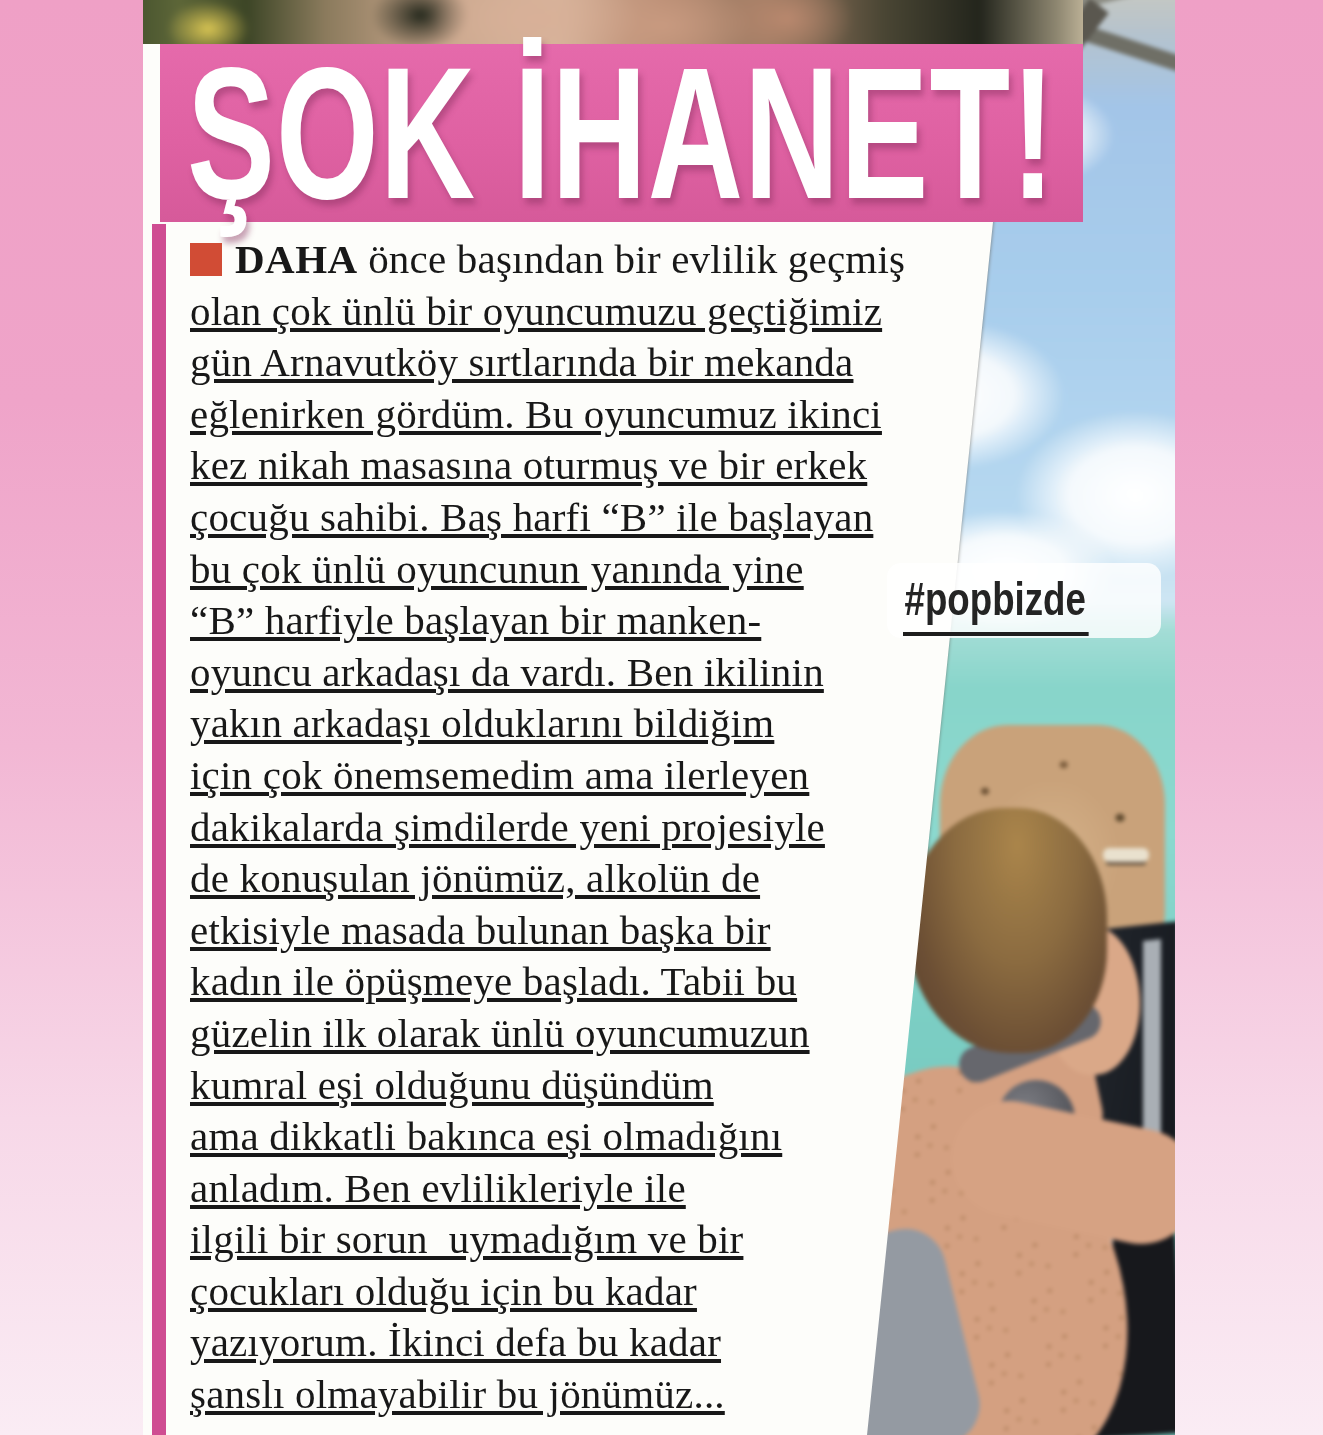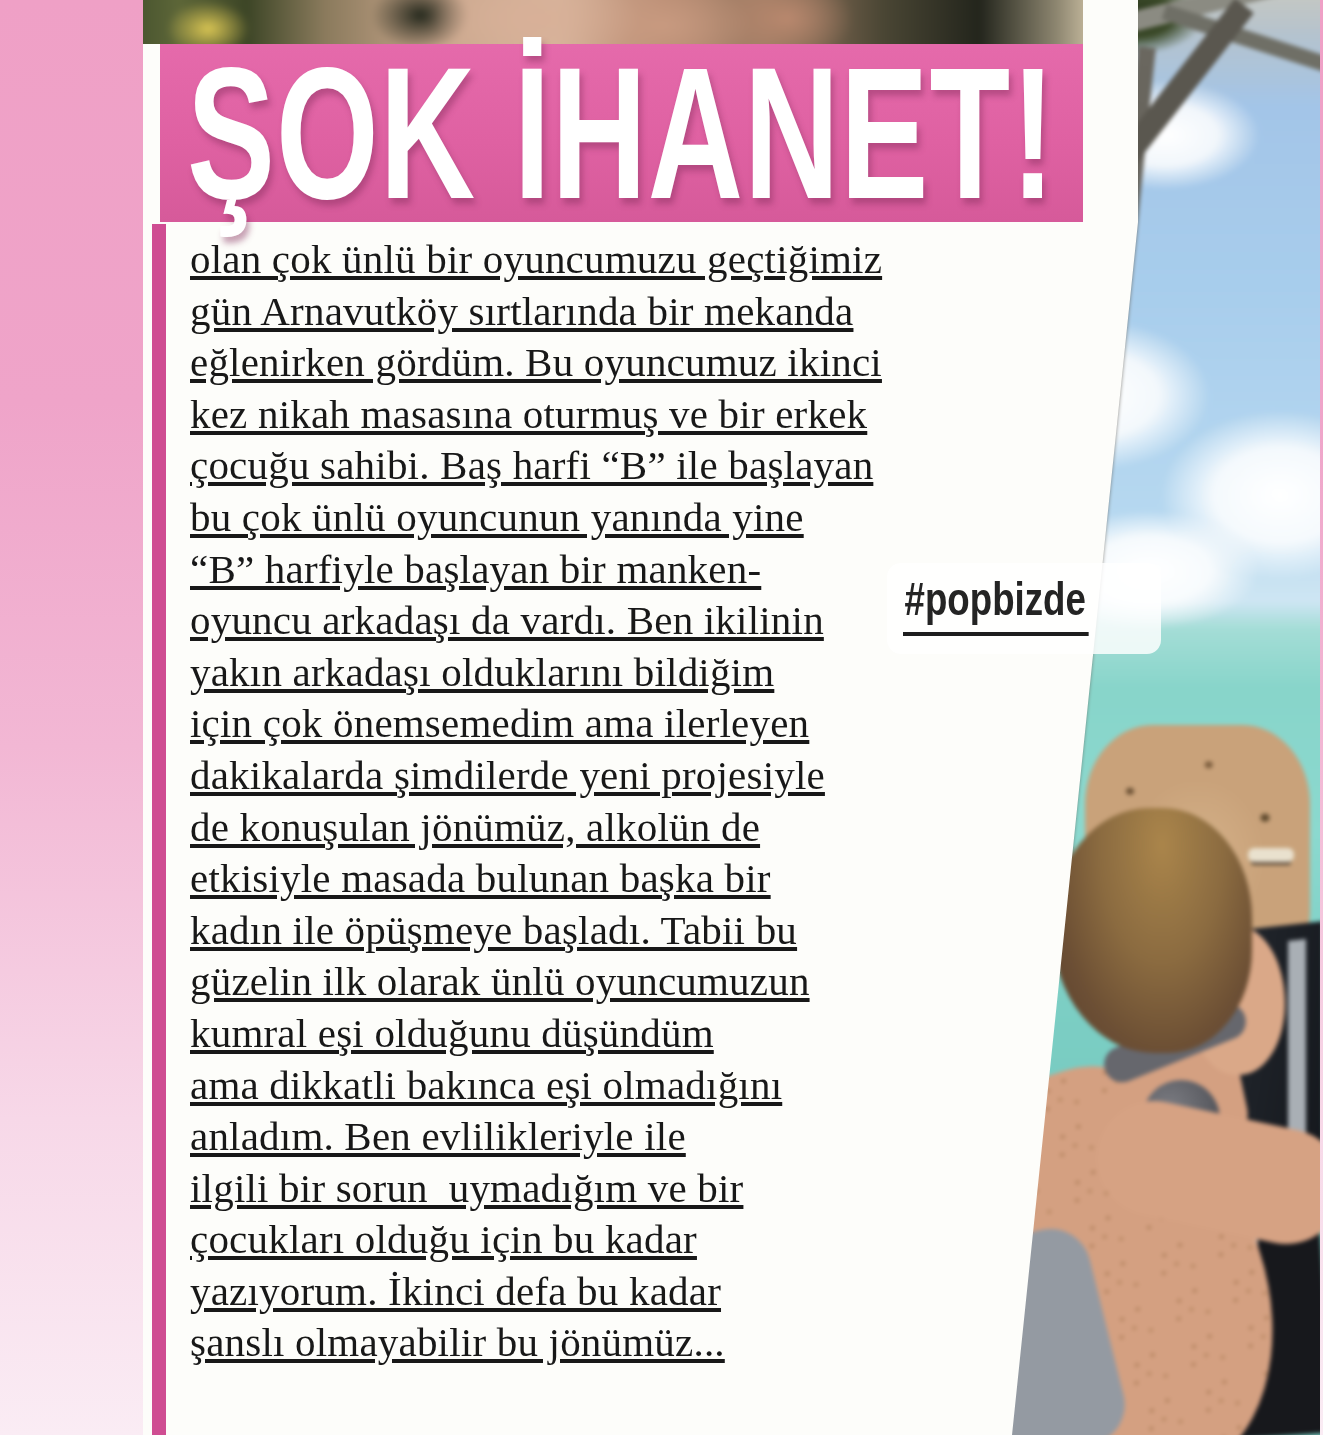--- a/index.html
+++ b/index.html
@@ -2,21 +2,21 @@
 <html><head>
 <meta charset="utf-8">
 <style>
   html,body{margin:0;padding:0;}
   body{
     width:1323px;height:1435px;position:relative;overflow:hidden;
     font-family:"Liberation Serif", serif;
     background:linear-gradient(180deg,#efa0c6 0%,#efa4c9 28%,#f2b7d4 52%,#f7d8e8 78%,#faecf4 100%);
   }
   .clipping{
-    position:absolute;left:143px;top:0;width:1177px;height:1435px;
+    position:absolute;left:143px;top:0;width:1032px;height:1435px;
     background:#fdfdfa;
   }
   
   .top-strip{position:absolute;left:0;top:0;width:940px;height:44px;overflow:hidden;}
   .top-strip-inner{
     position:absolute;inset:-12px;
     background:
       radial-gradient(60px 40px at 8% 60%, #d9c553 0%, rgba(217,197,83,0) 70%),
       radial-gradient(140px 60px at 42% 45%, #d8b098 0%, rgba(216,176,152,0) 75%),
       radial-gradient(120px 60px at 55% 55%, #c89a80 0%, rgba(200,154,128,0) 75%),
@@ -102,21 +102,21 @@
   .edge-stripe{position:absolute;left:9px;top:224px;width:14px;bottom:0;background:#cf4d92;}
   
   .article{position:absolute;left:47px;top:234px;width:900px;
     font-size:41px;line-height:51.6px;color:#181818;
     filter:blur(0.45px);letter-spacing:0.2px;}
   .first-line{white-space:pre-wrap;}
   .rest-lines{white-space:pre-wrap;text-decoration:underline;}
   .bullet{display:inline-block;width:32px;height:33px;background:#d14c35;margin-right:13px;vertical-align:-3px;}
   .lead{font-weight:bold;letter-spacing:0.5px;}
   
-  .sticker{position:absolute;left:744px;top:563px;padding:8px 20px 18px 16px;
+  .sticker{position:absolute;left:744px;top:563px;padding:8px 20px 2px 16px;
     background:rgba(255,255,255,0.82);border-radius:14px;}
   .sticker-text{display:inline-block;font-family:"Liberation Sans", sans-serif;
     font-size:47px;font-weight:bold;color:#242424;letter-spacing:0px;
     transform:scaleX(0.78);transform-origin:left center;
     border-bottom:4px solid #1e1e1e;padding:0 4px 6px 2px;white-space:nowrap;
     filter:blur(0.3px);}
 </style>
 </head>
 <body>
 
@@ -173,20 +173,21 @@
     <div class="top-strip-inner"></div>
   </div>
 
   <div class="band">
     <span class="band-title">ŞOK İHANET!</span>
   </div>
 
   <div class="edge-stripe"></div>
 
   <div class="article">
+    <div class="first-line"><span class="bullet"></span><span class="lead">DAHA</span><span> önce başından bir evlilik geçmiş</span></div>
     <div class="rest-lines">olan çok ünlü bir oyuncumuzu geçtiğimiz
 gün Arnavutköy sırtlarında bir mekanda
 eğlenirken gördüm. Bu oyuncumuz ikinci
 kez nikah masasına oturmuş ve bir erkek
 çocuğu sahibi. Baş harfi “B” ile başlayan
 bu çok ünlü oyuncunun yanında yine
 “B” harfiyle başlayan bir manken-
 oyuncu arkadaşı da vardı. Ben ikilinin
 yakın arkadaşı olduklarını bildiğim
 için çok önemsemedim ama ilerleyen

